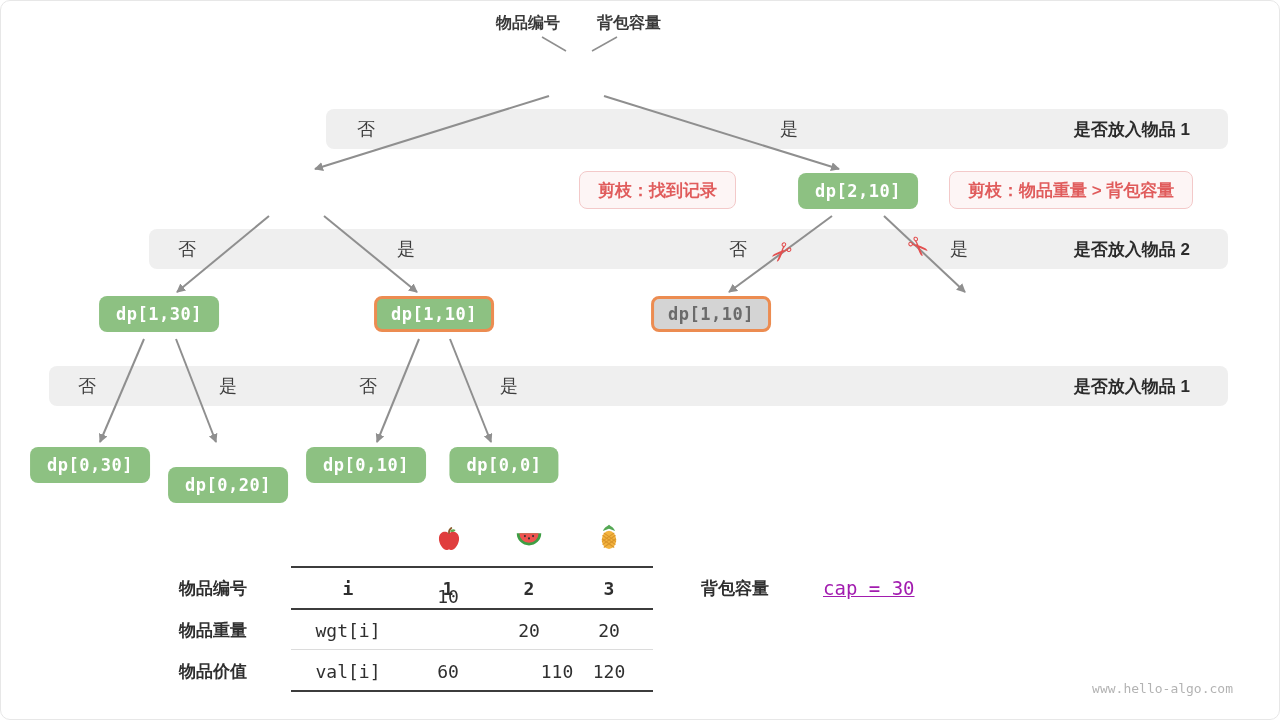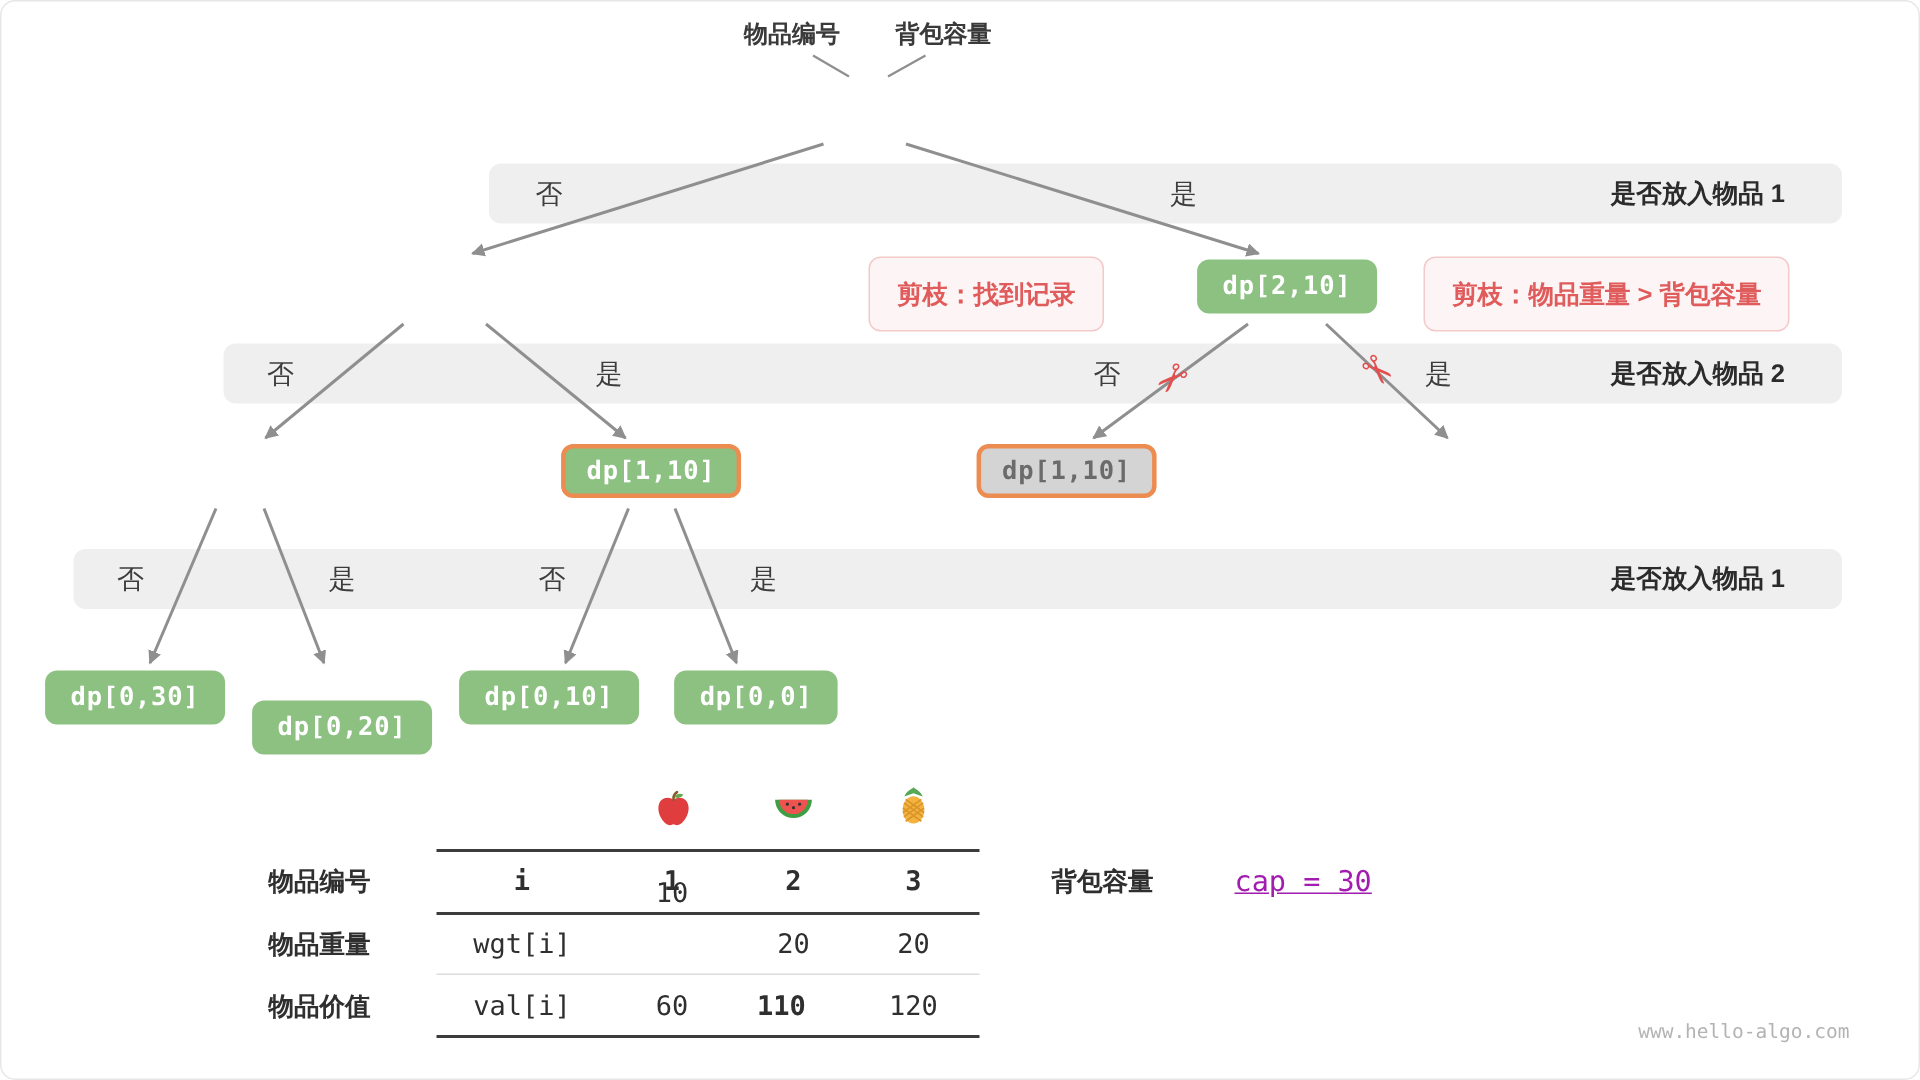--- a/index.html
+++ b/index.html
@@ -19,21 +19,21 @@
 
   .edges { position:absolute; left:0; top:0; pointer-events:none; }
 
   .node { position:absolute; transform:translateX(-50%); padding:8px 17px;
           border-radius:8px; font-family:"DejaVu Sans Mono","Liberation Mono",monospace;
           font-weight:bold; font-size:17px; letter-spacing:.5px; white-space:nowrap; }
   .node.green { background:#8dc182; color:#ffffff; }
   .node.gray  { background:#d4d4d4; color:#6b6b6b; }
   .node.cut   { border:3px solid #ec8c51; padding:5px 14px; }
 
-  .prune { position:absolute; height:50px; display:flex; align-items:center;
+  .prune { position:absolute; height:38px; display:flex; align-items:center;
            padding:0 18px; background:#fdf5f5; border:1px solid #f3c9c9;
            border-radius:8px; color:#e05c5c; font-weight:bold; font-size:17px;
            white-space:nowrap; }
 
   .scissors { position:absolute; font-size:26px; color:#e34f4f; line-height:1; }
 
   .fruit { position:absolute; transform:translateX(-50%); width:28px; height:28px; }
 
   .t-label { position:absolute; left:110px; width:136px; text-align:right;
              transform:translateY(-50%); font-weight:bold; font-size:17px; color:#2f2f2f;
@@ -106,20 +106,21 @@
       <line x1="143" y1="338" x2="99" y2="441" marker-end="url(#arrow)"></line>
       <line x1="175" y1="338" x2="215" y2="441" marker-end="url(#arrow)"></line>
       <line x1="418" y1="338" x2="376" y2="441" marker-end="url(#arrow)"></line>
       <line x1="449" y1="338" x2="490" y2="441" marker-end="url(#arrow)"></line>
     </g>
   </svg>
 
 
   <div class="node green" style="left:857px; top:172px;">dp[2,10]</div>
 
+  <div class="node green" style="left:158px; top:295px;">dp[1,30]</div>
   <div class="node green cut" style="left:433px; top:295px;">dp[1,10]</div>
   <div class="node gray cut" style="left:710px; top:295px;">dp[1,10]</div>
 
   <div class="node green" style="left:89px;  top:446px;">dp[0,30]</div>
   <div class="node green" style="left:227px; top:466px;">dp[0,20]</div>
   <div class="node green" style="left:365px; top:446px;">dp[0,10]</div>
   <div class="node green" style="left:503px; top:446px;">dp[0,0]</div>
 
   <div class="prune" style="left:578px; top:170px;">剪枝：找到记录</div>
   <div class="prune" style="left:948px; top:170px;">剪枝：物品重量 &gt; 背包容量</div>
@@ -166,21 +167,21 @@
 
   <div class="t-label" style="top:629px;">物品重量</div>
   <div class="t-cell" style="left:347px; top:629px;">wgt[i]</div>
   <div class="t-cell" style="left:447px; top:595px;">10</div>
   <div class="t-cell" style="left:528px; top:629px;">20</div>
   <div class="t-cell" style="left:608px; top:629px;">20</div>
 
   <div class="t-label" style="top:670px;">物品价值</div>
   <div class="t-cell" style="left:347px; top:670px;">val[i]</div>
   <div class="t-cell" style="left:447px; top:670px;">60</div>
-  <div class="t-cell" style="left:520px; top:670px;font-weight:bold;">110</div>
+  <div class="t-cell" style="left:556px; top:670px;">110</div>
   <div class="t-cell" style="left:608px; top:670px;">120</div>
 
   <div class="cap-label" style="left:700px; top:587px;">背包容量</div>
   <div class="cap-value" style="left:822px; top:587px;">cap = 30</div>
 
   <div class="watermark">www.hello-algo.com</div>
 
 </div>
 
 </body></html>

